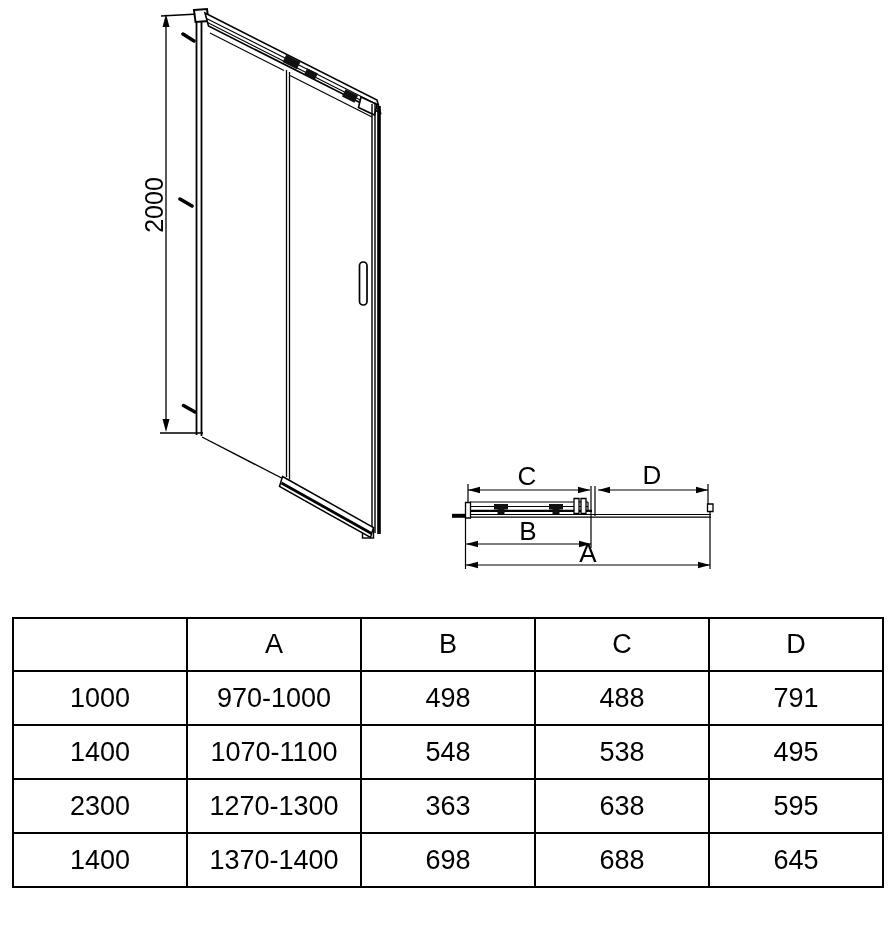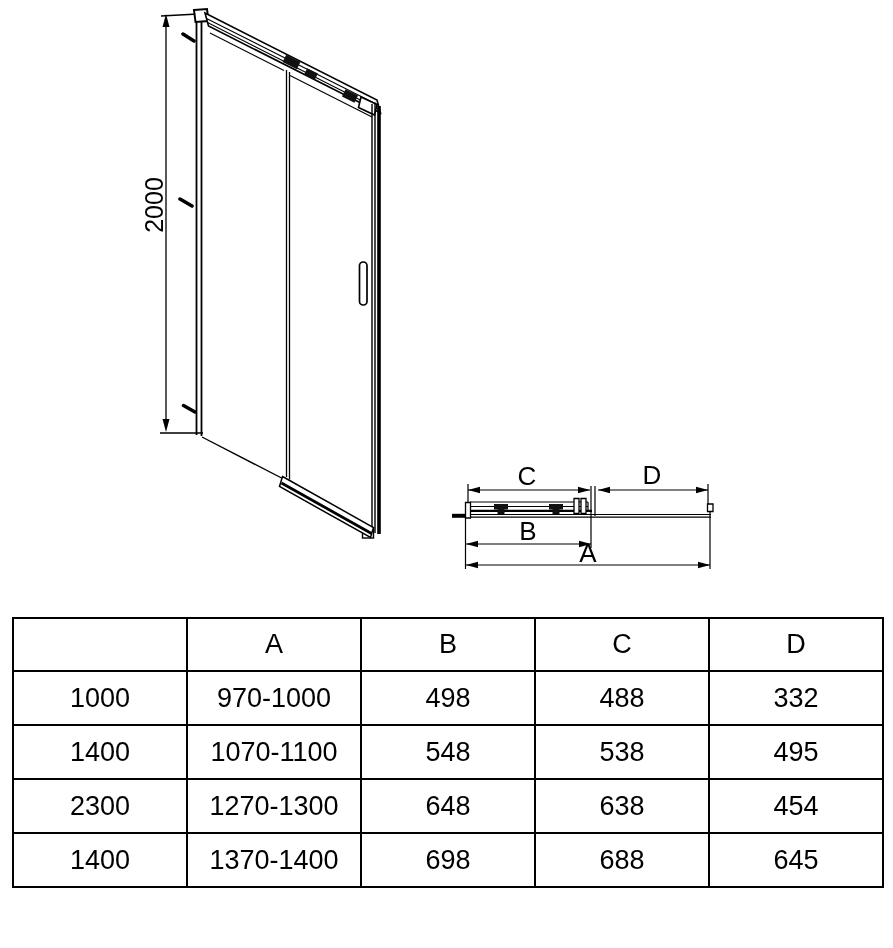--- a/index.html
+++ b/index.html
@@ -113,35 +113,35 @@
         <th>C</th>
         <th>D</th>
       </tr>
     </thead>
     <tbody>
       <tr>
         <td>1000</td>
         <td>970-1000</td>
         <td>498</td>
         <td>488</td>
-        <td>332</td>
+        <td>791</td>
       </tr>
       <tr>
         <td>1400</td>
         <td>1070-1100</td>
         <td>548</td>
         <td>538</td>
         <td>495</td>
       </tr>
       <tr>
         <td>2300</td>
         <td>1270-1300</td>
-        <td>648</td>
+        <td>363</td>
         <td>638</td>
-        <td>454</td>
+        <td>595</td>
       </tr>
       <tr>
         <td>1400</td>
         <td>1370-1400</td>
         <td>698</td>
         <td>688</td>
         <td>645</td>
       </tr>
     </tbody>
   </table>

